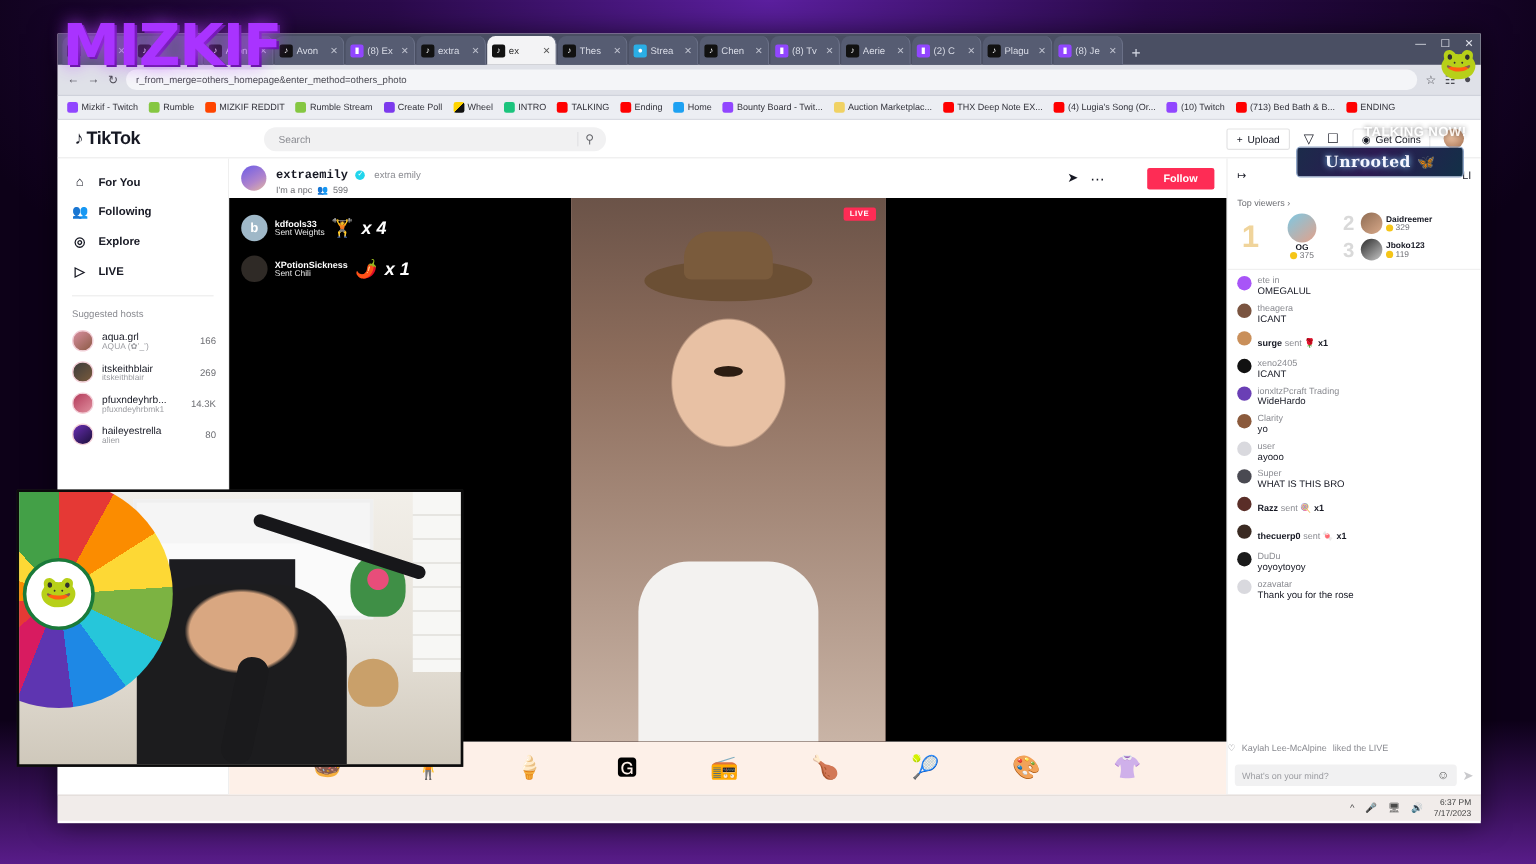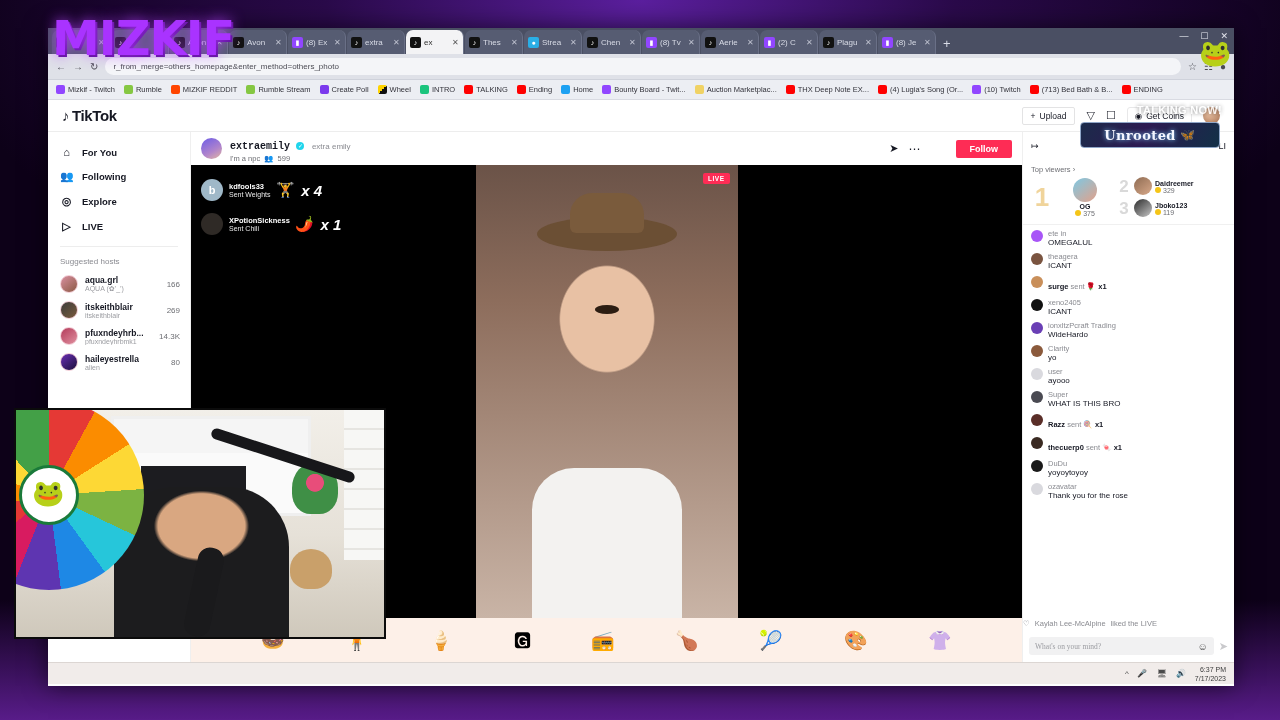--- a/index.html
+++ b/index.html
@@ -114,21 +114,21 @@
   .tt-side { width:143px; border-right:1px solid #efefef; padding:8px 0 0 0; background:#fff; }
   .side-item { display:flex; align-items:center; gap:9px; padding:6px 12px;
                font-size:9.5px; font-weight:bold; color:#161823; }
   .side-item .sico { width:13px; text-align:center; font-size:11px; }
   .side-sep { height:1px; background:#ededed; margin:7px 12px; }
   .side-title { font-size:8px; color:#8a8b91; padding:3px 12px 5px; }
   .host { display:flex; align-items:center; gap:7px; padding:4px 10px 4px 12px; }
   .host-av { width:18px; height:18px; border-radius:50%; flex:0 0 18px;
              border:1px solid #f3cfd8; }
   .host-txt { flex:1 1 auto; min-width:0; }
-  .host-name { font-size:8.5px; font-weight:bold; color:#161823;
+  .host-name { font-size:8.5px; font-weight:normal; color:#161823;
                white-space:nowrap; overflow:hidden; text-overflow:ellipsis; }
   .host-sub { font-size:7px; color:#9b9ca1; white-space:nowrap;
               overflow:hidden; text-overflow:ellipsis; }
   .host-count { font-size:8px; color:#6d6e73; flex:0 0 auto; }
   
   .tt-main { flex:1 1 auto; display:flex; flex-direction:column; min-width:0; background:#fff; }
   .streamer-bar { height:33px; display:flex; align-items:center; gap:8px; padding:0 10px; }
   .st-av { width:21px; height:21px; border-radius:50%;
            background:linear-gradient(150deg,#6c5ce7,#b084cc 60%,#e3b7a0); }
   .st-name { font-size:10px; font-weight:bold; color:#161823;font-family:Liberation Mono, monospace; }
@@ -187,21 +187,21 @@
   .cm-body { min-width:0; }
   .cm-user { font-size:7.5px; color:#8a8b91; }
   .cm-text { font-size:8px; color:#161823; }
   .cm-inline { font-size:7.5px; color:#8a8b91; }
   .cm-inline b { color:#161823; font-weight:bold; }
   .chat-liked { display:flex; align-items:center; gap:5px; font-size:7.5px;
                 color:#8a8b91; padding:2px 0 4px; }
   .chat-input-row { padding:5px 6px 7px; display:flex; align-items:center; gap:5px; }
   .chat-input { flex:1 1 auto; height:18px; background:#f1f1f2; border-radius:3px;
                 display:flex; align-items:center; padding:0 6px;
-                font-size:7.5px; color:#9b9ca1;font-family:Liberation Serif, serif; }
+                font-size:7.5px; color:#9b9ca1; }
   .chat-input .emo { margin-left:auto; font-size:10px; color:#555; }
   .send-ico { font-size:11px; color:#c9c9cc; }
   
   .cam-overlay { position:absolute; left:14px; top:408px; width:372px; height:231px;
                  border:2px solid #0b0b0b; overflow:hidden; z-index:40;
                  background:#2b2b2b; }
   .cam-wheel { position:absolute; left:-62px; top:-10px; width:190px; height:190px;
                border-radius:50%;
                background:conic-gradient(#e53935 0 8%, #fb8c00 8% 16%, #fdd835 16% 24%,
                  #7cb342 24% 32%, #26c6da 32% 40%, #1e88e5 40% 48%, #5e35b1 48% 56%,
@@ -429,20 +429,25 @@
    </div>
       </div>
 
     <div class="tt-page">
 
       <div class="tt-header">
         <div class="tt-logo">
           <span>♪</span>
           <span>TikTok</span>
         </div>
+        <div class="tt-search">
+          <span>Search</span>
+          <span class="divider"></span>
+          <span class="mag">⚲</span>
+        </div>
         <div class="tt-head-right">
           <div class="upload-btn">
             <span>+</span>
             <span>Upload</span>
           </div>
           <span class="hicon">▽</span>
           <span class="hicon">☐</span>
           <div class="getcoins">
             <span>◉</span>
             <span>Get Coins</span>

